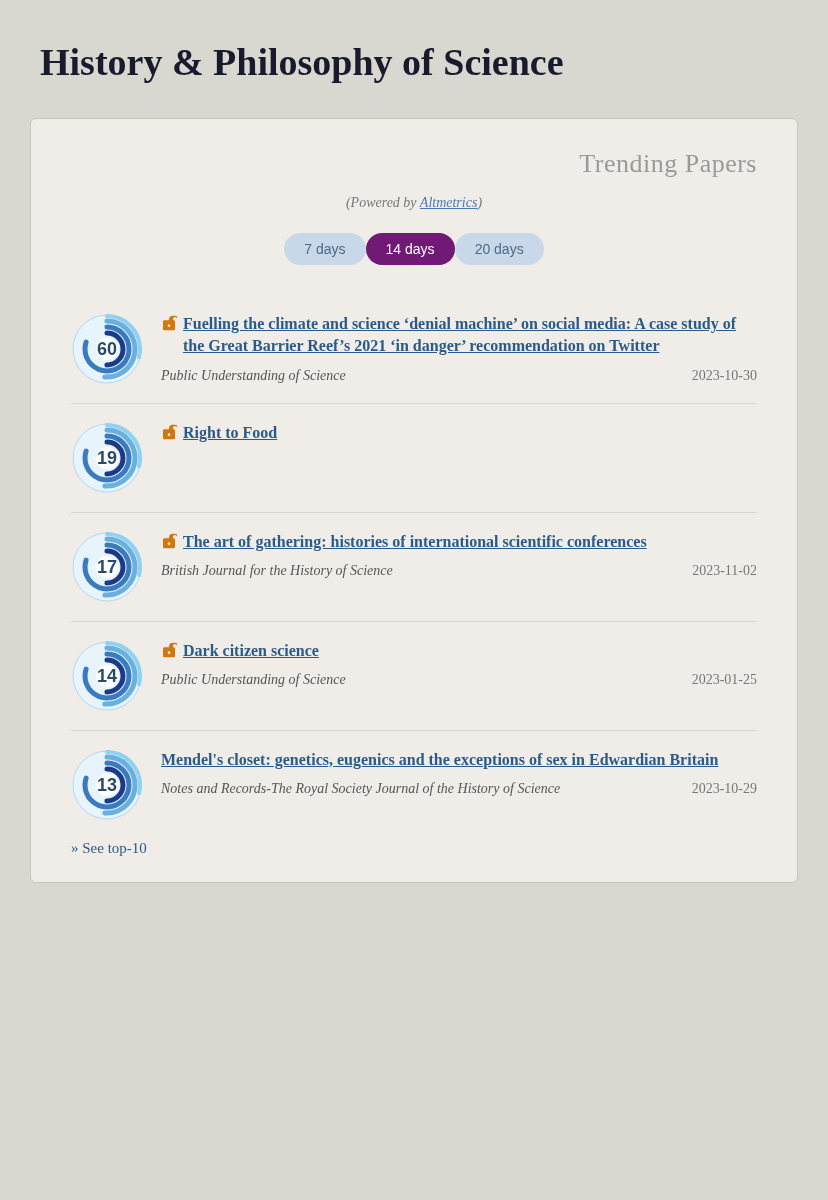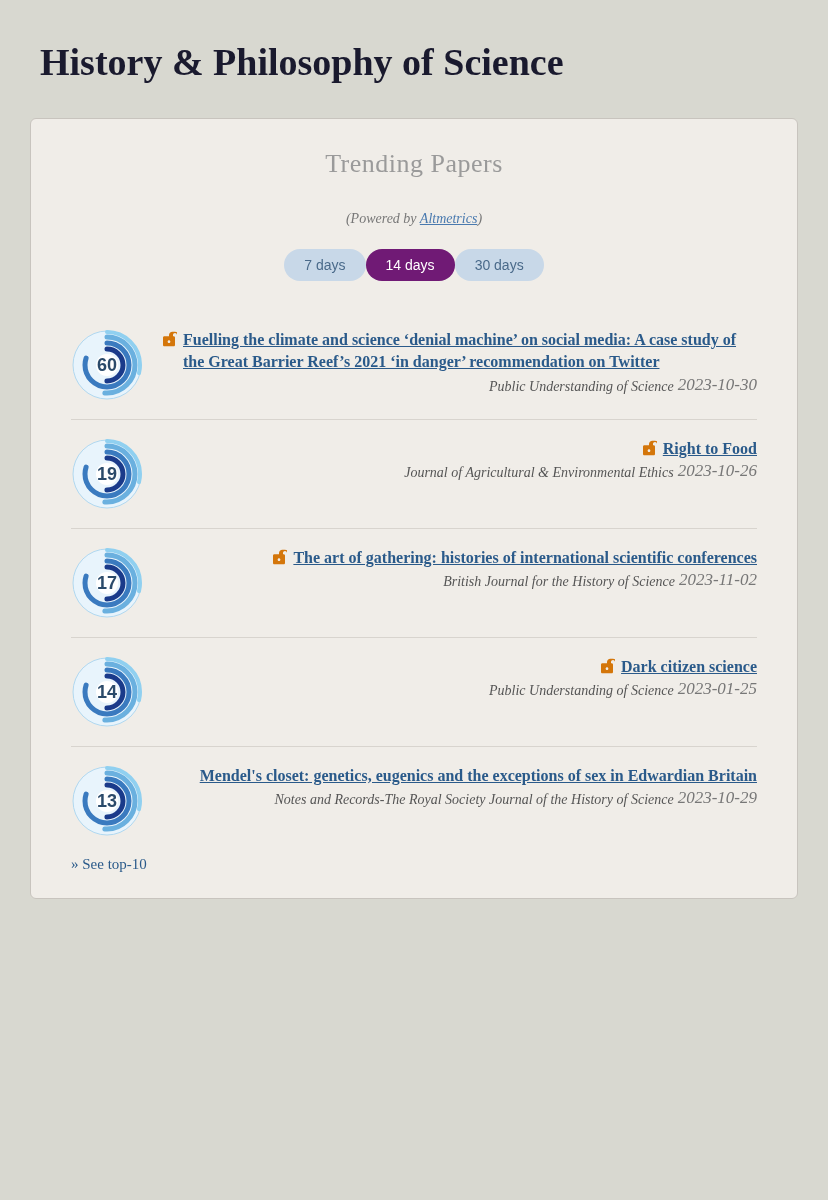--- a/index.html
+++ b/index.html
@@ -27,25 +27,25 @@
 
     .card {
       background-color: #f0ede8;
       border: 1px solid #c8c4be;
       border-radius: 6px;
       width: 100%;
       padding: 30px 40px 25px 40px;
     }
 
     .card-title {
-      text-align: center;
+      text-align: right;
       font-size: 26px;
       font-weight: normal;
       color: #9a9a9a;
-      margin-bottom: 32px;
+      margin-bottom: 16px;
       letter-spacing: 0.5px;
     }
 
     .powered-by {
       text-align: center;
       font-size: 14px;
       color: #777;
       font-style: italic;
       margin-bottom: 22px;
     }
@@ -120,22 +120,21 @@
       font-size: 18px;
       font-weight: bold;
       color: #2a4a6a;
       font-family: Arial, sans-serif;
     }
 
     .paper-content {
       flex: 1;
       display: flex;
       flex-direction: column;
-      gap: 1px;
-      align-items: flex-end;
+      gap: 10px;
     }
 
     .paper-title-row {
       display: flex;
       align-items: flex-start;
       gap: 6px;
     }
 
     .open-access-icon {
       font-size: 16px;
@@ -161,22 +160,21 @@
       gap: 4px;
     }
 
     .paper-journal {
       font-size: 14px;
       font-style: italic;
       color: #555;
     }
 
     .paper-date {
-      font-size: 17px;
-      font-style: italic;
+      font-size: 14px;
       color: #777;
       white-space: nowrap;
       margin-left: auto;
     }
 
     .see-top-link {
       text-align: center;
       margin-top: 18px;
       font-size: 15px;
       color: #2a5a8a;
@@ -194,21 +192,21 @@
   <div class="card-title">Trending Papers</div>
 
   <div class="powered-by">
     <span>(Powered by </span><a href="#">Altmetrics</a><span>)</span>
   </div>
 
   <div class="tab-group">
 
   <button class="tab-btn inactive">7 days</button>
       <button class="tab-btn active">14 days</button>
-      <button class="tab-btn inactive">30 days</button>
+      <button class="tab-btn inactive">20 days</button>
     </div>
 
   <div class="paper-list">
 
   <div class="paper-item">
         <div class="badge-container"><svg viewBox="0 0 72 72" width="72" height="72" class="badge-svg">
             <circle cx="36" cy="36" r="34" fill="#e8f4fc" stroke="#b0d8f0" stroke-width="1"></circle>
             <circle cx="36" cy="36" r="33" fill="none" stroke="#90d0f0" stroke-width="4" stroke-dasharray="60 150" stroke-linecap="round" transform="rotate(-90 36 36)"></circle>
             <circle cx="36" cy="36" r="28" fill="none" stroke="#6ab0df" stroke-width="5" stroke-dasharray="90 120" stroke-linecap="round" transform="rotate(-90 36 36)"></circle>
             <circle cx="36" cy="36" r="22" fill="none" stroke="#3a7abf" stroke-width="5" stroke-dasharray="110 100" stroke-linecap="round" transform="rotate(-90 36 36)"></circle>
@@ -237,24 +235,20 @@
             <circle cx="36" cy="36" r="16" fill="none" stroke="#1a3a8a" stroke-width="5" stroke-dasharray="50 160" stroke-linecap="round" transform="rotate(-90 36 36)"></circle>
             <circle cx="36" cy="36" r="11" fill="white"></circle>
           </svg><span class="badge-number">19</span></div>
         <div class="paper-content">
           <div class="paper-title-row">
             <span class="open-access-icon"><svg width="16" height="16" viewBox="0 0 24 24" fill="#d4760a">
                 <path d="M17 1C14.24 1 12 3.24 12 6v2H5c-1.1 0-2 .9-2 2v11c0 1.1.9 2 2 2h14c1.1 0 2-.9 2-2V10c0-1.1-.9-2-2-2h-1V6c0-1.66 1.34-3 3-3s3 1.34 3 3v2h2V6c0-2.76-2.24-5-5-5zm-5 13c1.1 0 2 .9 2 2s-.9 2-2 2-2-.9-2-2 .9-2 2-2z"></path>
               </svg></span>
             <a class="paper-title" href="#">Right to Food</a>
           </div>
-          <div class="paper-meta">
-            <span class="paper-journal">Journal of Agricultural &amp; Environmental Ethics</span>
-            <span class="paper-date">2023-10-26</span>
-          </div>
         </div>
       </div>
       <div class="paper-item">
         <div class="badge-container"><svg viewBox="0 0 72 72" width="72" height="72" class="badge-svg">
             <circle cx="36" cy="36" r="34" fill="#e8f4fc" stroke="#b0d8f0" stroke-width="1"></circle>
             <circle cx="36" cy="36" r="33" fill="none" stroke="#90d0f0" stroke-width="4" stroke-dasharray="60 150" stroke-linecap="round" transform="rotate(-90 36 36)"></circle>
             <circle cx="36" cy="36" r="28" fill="none" stroke="#6ab0df" stroke-width="5" stroke-dasharray="90 120" stroke-linecap="round" transform="rotate(-90 36 36)"></circle>
             <circle cx="36" cy="36" r="22" fill="none" stroke="#3a7abf" stroke-width="5" stroke-dasharray="110 100" stroke-linecap="round" transform="rotate(-90 36 36)"></circle>
             <circle cx="36" cy="36" r="16" fill="none" stroke="#1a3a8a" stroke-width="5" stroke-dasharray="50 160" stroke-linecap="round" transform="rotate(-90 36 36)"></circle>
             <circle cx="36" cy="36" r="11" fill="white"></circle>

